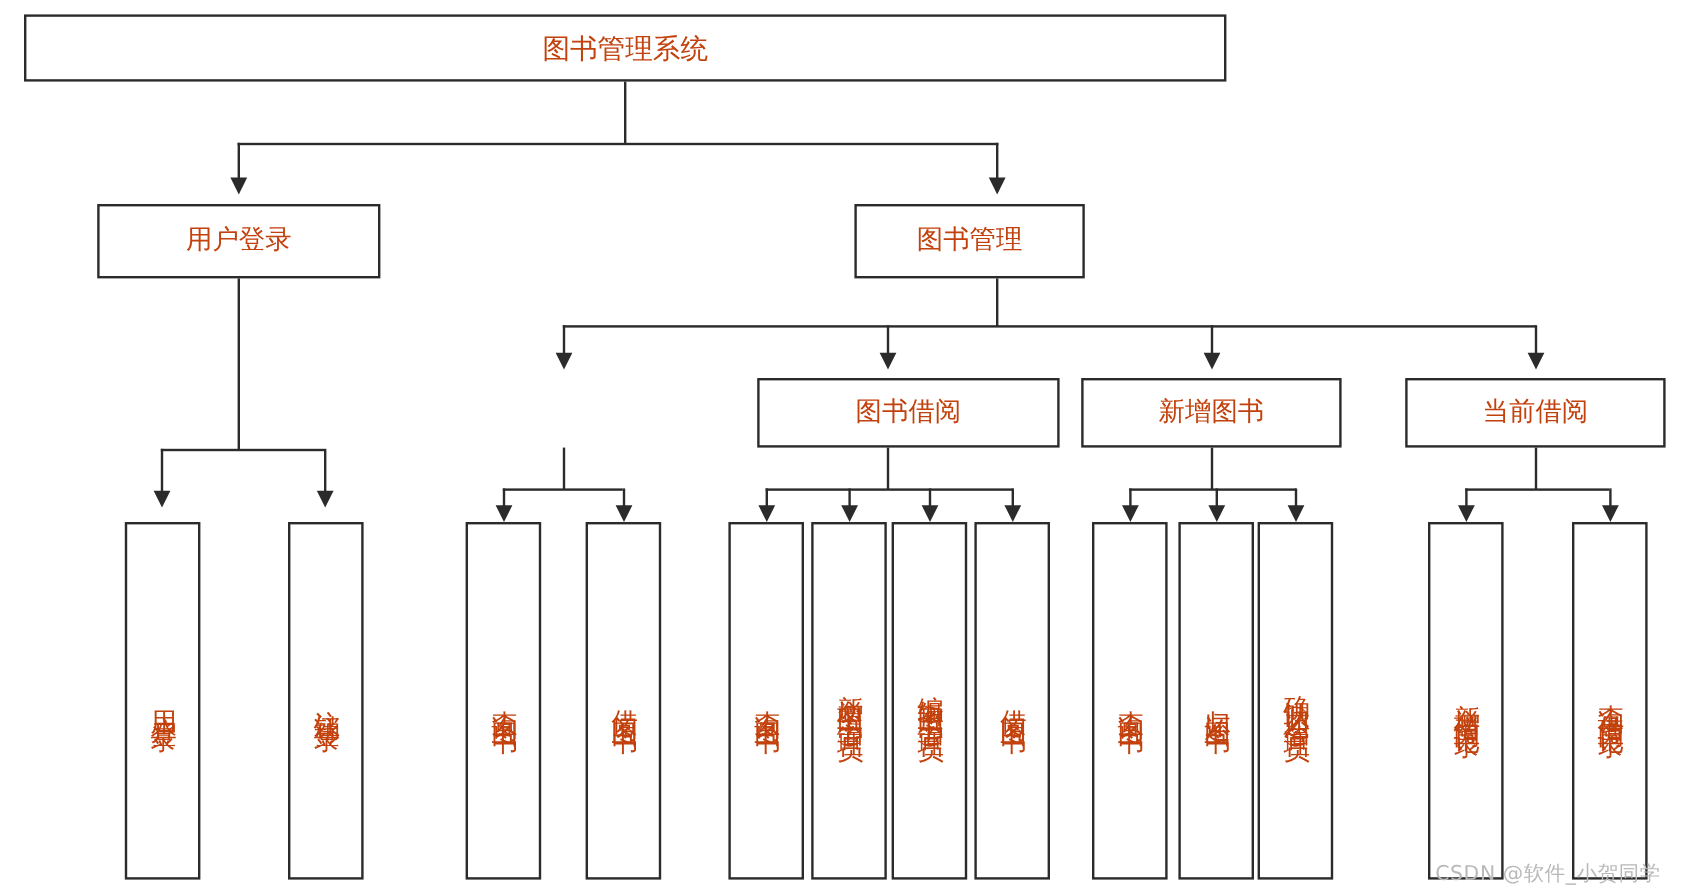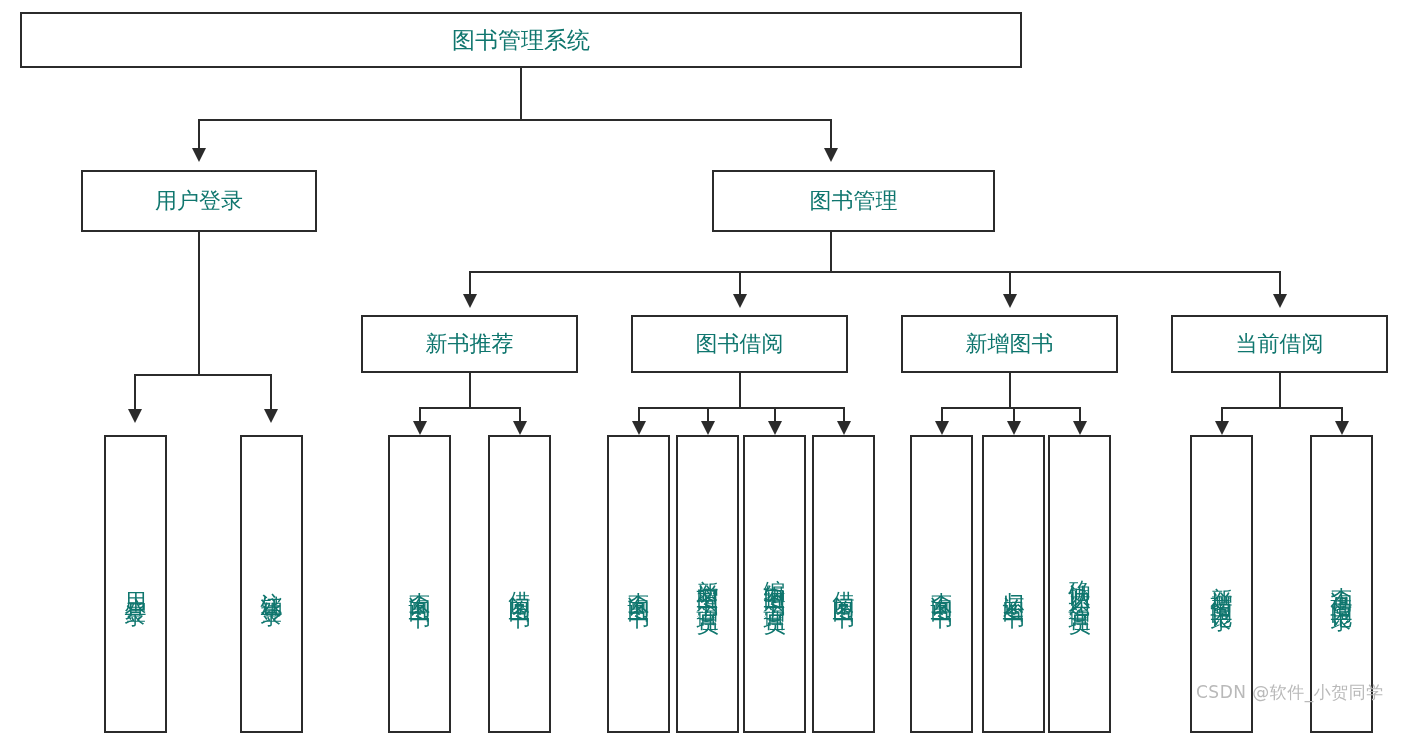--- a/index.html
+++ b/index.html
@@ -16,21 +16,21 @@
     font-family: "DejaVu Sans", "Liberation Sans", sans-serif;
   }
   .node {
     position: absolute;
     box-sizing: border-box;
     border: 2px solid #2b2b2b;
     background: #ffffff;
     display: flex;
     align-items: center;
     justify-content: center;
-    color: #0f766e;
+    color: #c2410c;
     text-align: center;
   }
   .node.h {
     font-size: 22px;
     line-height: 1.2;
   }
   .node.root {
     font-size: 23px;
   }
   .node.leaf {
@@ -84,21 +84,21 @@
 
   <div class="line v" style="left:198px; top:119px; height:30px;"></div>
   <div class="arrow" style="left:192px; top:148px;"></div>
 
   <div class="line v" style="left:830px; top:119px; height:30px;"></div>
   <div class="arrow" style="left:824px; top:148px;"></div>
 
   <div class="node h" style="left:81px; top:170px; width:236px; height:62px;">
     <span>用户登录</span>
   </div>
-  <div class="node h" style="left:712px; top:170px; width:283px; height:62px;">
+  <div class="node h" style="left:712px; top:170px; width:192px; height:62px;">
     <span>图书管理</span>
   </div>
 
   <div class="line v" style="left:198px; top:232px; height:143px;"></div>
   <div class="line h" style="left:134px; top:374px; width:136px;"></div>
   <div class="line v" style="left:134px; top:374px; height:36px;"></div>
   <div class="arrow" style="left:128px; top:409px;"></div>
   <div class="line v" style="left:270px; top:374px; height:36px;"></div>
   <div class="arrow" style="left:264px; top:409px;"></div>
 
@@ -107,24 +107,21 @@
 
   <div class="line v" style="left:469px; top:271px; height:24px;"></div>
   <div class="arrow" style="left:463px; top:294px;"></div>
   <div class="line v" style="left:739px; top:271px; height:24px;"></div>
   <div class="arrow" style="left:733px; top:294px;"></div>
   <div class="line v" style="left:1009px; top:271px; height:24px;"></div>
   <div class="arrow" style="left:1003px; top:294px;"></div>
   <div class="line v" style="left:1279px; top:271px; height:24px;"></div>
   <div class="arrow" style="left:1273px; top:294px;"></div>
 
-  <div class="node h" style="left:361px; top:315px; width:217px; height:58px;">
-    <span>新书推荐</span>
-  </div>
-  <div class="node h" style="left:631px; top:315px; width:217px; height:58px;">
+  <div class="node h" style="left:631px; top:315px; width:252px; height:58px;">
     <span>图书借阅</span>
   </div>
   <div class="node h" style="left:901px; top:315px; width:217px; height:58px;">
     <span>新增图书</span>
   </div>
   <div class="node h" style="left:1171px; top:315px; width:217px; height:58px;">
     <span>当前借阅</span>
   </div>
 
   <div class="line v" style="left:469px; top:373px; height:35px;"></div>
@@ -198,15 +195,15 @@
     <span class="vtext">确认归还（管理员）</span>
   </div>
 
   <div class="node leaf" style="left:1190px; top:435px; width:63px; height:298px;">
     <span class="vtext">新增借阅记录</span>
   </div>
   <div class="node leaf" style="left:1310px; top:435px; width:63px; height:298px;">
     <span class="vtext">查询借阅记录</span>
   </div>
 
-  <div class="watermark" style="left:1196px; top:681px;">CSDN @软件_小贺同学</div>
+  <div class="watermark" style="left:1196px; top:716px;">CSDN @软件_小贺同学</div>
 
 </div>
 
 </body></html>

